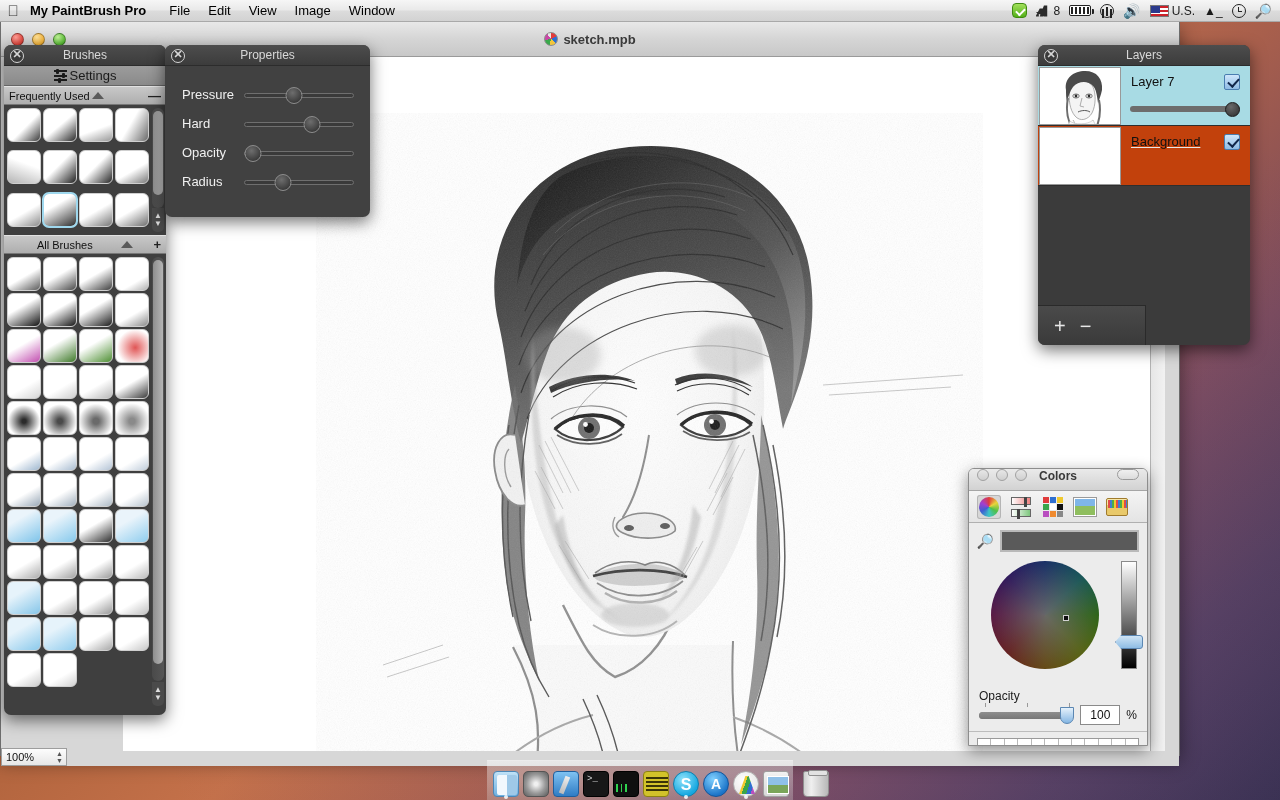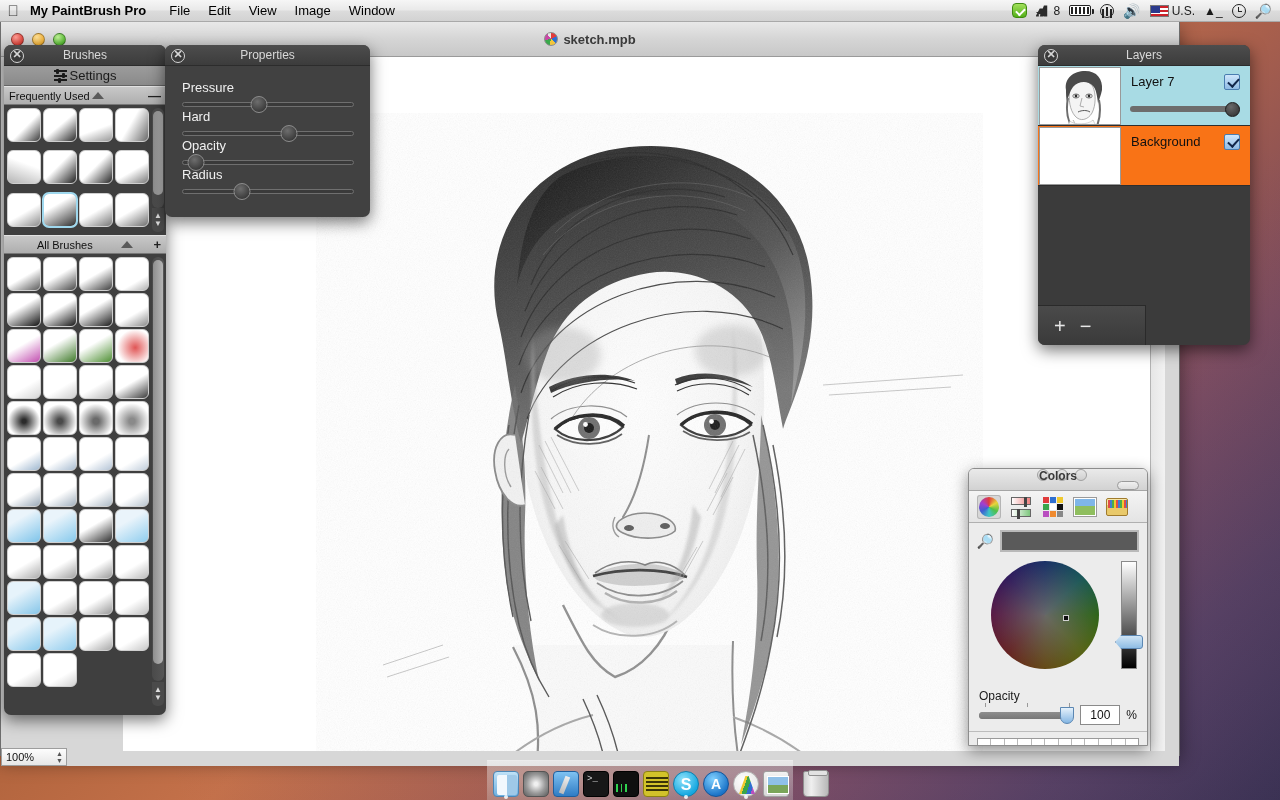--- a/index.html
+++ b/index.html
@@ -158,39 +158,39 @@
   }
   .scrollthumb{ position:absolute; left:1px; width:10px; border-radius:5px;
     background:linear-gradient(90deg,#8e8e8e,#b5b5b5);}
   .scr-arrows{position:absolute;right:2px;width:12px;height:24px;display:flex;flex-direction:column;
     align-items:center;justify-content:space-around;color:#ddd;font-size:8px;line-height:8px;
     background:#4a4a4a;border-radius:0 0 5px 5px;}
 
   
   #properties{ left:165px; top:45px; width:205px; height:172px;}
   .prop-rows{ padding:14px 0 0 0; }
-  .prop-row{ display:flex; height:29px; padding:0 16px 0 17px;flex-direction:column;}
+  .prop-row{ display:flex; align-items:center; height:29px; padding:0 16px 0 17px;}
   .prop-label{ width:62px; font-size:13px; color:#f0f0f0;}
   .slider{ position:relative; flex:1; height:18px; }
   .slider .track{
     position:absolute; top:7px; left:0; right:0; height:5px; border-radius:3px;
     background:#3a3a3a; border:1px solid #6f6f6f;
   }
   .slider .knob{
     position:absolute; top:1px; width:17px;height:17px;border-radius:50%;
     background:radial-gradient(circle at 40% 32%,#6e6e6e,#3d3d3d 70%,#2b2b2b);
     border:1px solid #8e8e8e; transform:translateX(-50%);
   }
 
   
   #layers{ left:1038px; top:45px; width:212px; height:300px; background:#3b3b3b;}
   .layer-list{ height:213px; background:#3b3b3b; }
   .layer-row{ display:flex; height:60px; border-bottom:1px solid #2e2e2e; position:relative;}
   .layer-row.active{ background:#a8dbe4;}
-  .layer-row.inactive{ background:#f97316;}
+  .layer-row.inactive{ background:#c2410c;text-decoration:underline;}
   .layer-thumb{ width:82px;height:58px;background:#fff; border:1px solid #999; margin:1px 0 0 1px; overflow:hidden;}
   .layer-name{ font-size:13px; color:#111; margin:8px 0 0 10px; flex:1;}
   .layer-check{ width:16px;height:16px;margin:8px 10px 0 0; background:linear-gradient(180deg,#cfe6fb,#8fbbe4);
     border:1px solid #4a7db0; border-radius:2px; position:relative;}
   .layer-check::after{content:"";position:absolute;left:3px;top:3px;width:9px;height:5px;
     border-left:2.5px solid #11264a;border-bottom:2.5px solid #11264a;transform:rotate(-48deg);}
   .layer-opacity{ position:absolute; left:92px; right:10px; bottom:9px; height:14px;}
   .layer-opacity .track{position:absolute;top:4px;left:0;right:0;height:6px;border-radius:3px;background:#6d6d6d;}
   .layer-opacity .knob{position:absolute;top:0;right:0;width:15px;height:15px;border-radius:50%;
     background:radial-gradient(circle at 38% 30%,#6a6a6a,#2d2d2d);border:1px solid #1d1d1d;}
@@ -203,21 +203,21 @@
   }
 
   
   #colors{
     position:absolute; left:968px; top:468px; width:180px; height:278px;
     background:#ececec; border:1px solid #8d8d8d; border-radius:6px 6px 0 0;
     box-shadow:0 5px 16px rgba(0,0,0,.45); z-index:70; overflow:hidden;
   }
   .colors-title{
     height:22px; background:linear-gradient(180deg,#eaeaea,#d2d2d2);
-    border-bottom:1px solid #a5a5a5; display:flex; align-items:center; position:relative;flex-direction:column;
+    border-bottom:1px solid #a5a5a5; display:flex; position:relative;
   }
   .ct-dots{ display:flex; gap:7px; padding-left:8px;}
   .ctd{ width:12px;height:12px;border-radius:50%;background:linear-gradient(180deg,#e7e7e7,#cfcfcf);
     border:1px solid #a0a0a0;}
   .colors-title-text{ position:absolute;left:0;right:0;text-align:center;font-size:12px;color:#3a3a3a;
     font-weight:bold;}
   .ct-pill{ margin-left:auto; margin-right:8px; width:22px;height:11px;border-radius:6px;
     border:1px solid #9a9a9a; background:linear-gradient(180deg,#f0f0f0,#dcdcdc);}
   .colors-tabs{
     height:32px; display:flex; align-items:center; gap:8px; padding:0 8px;

